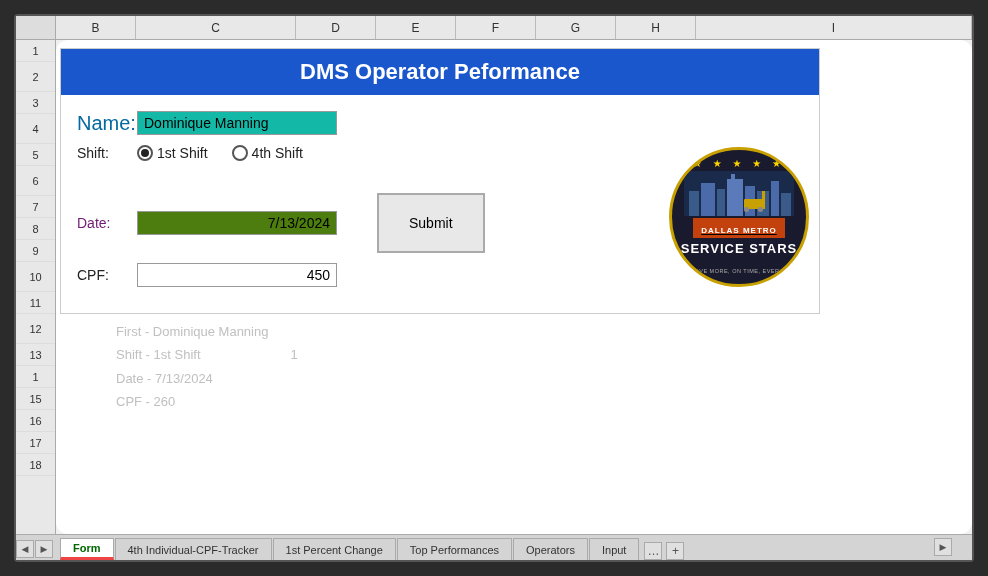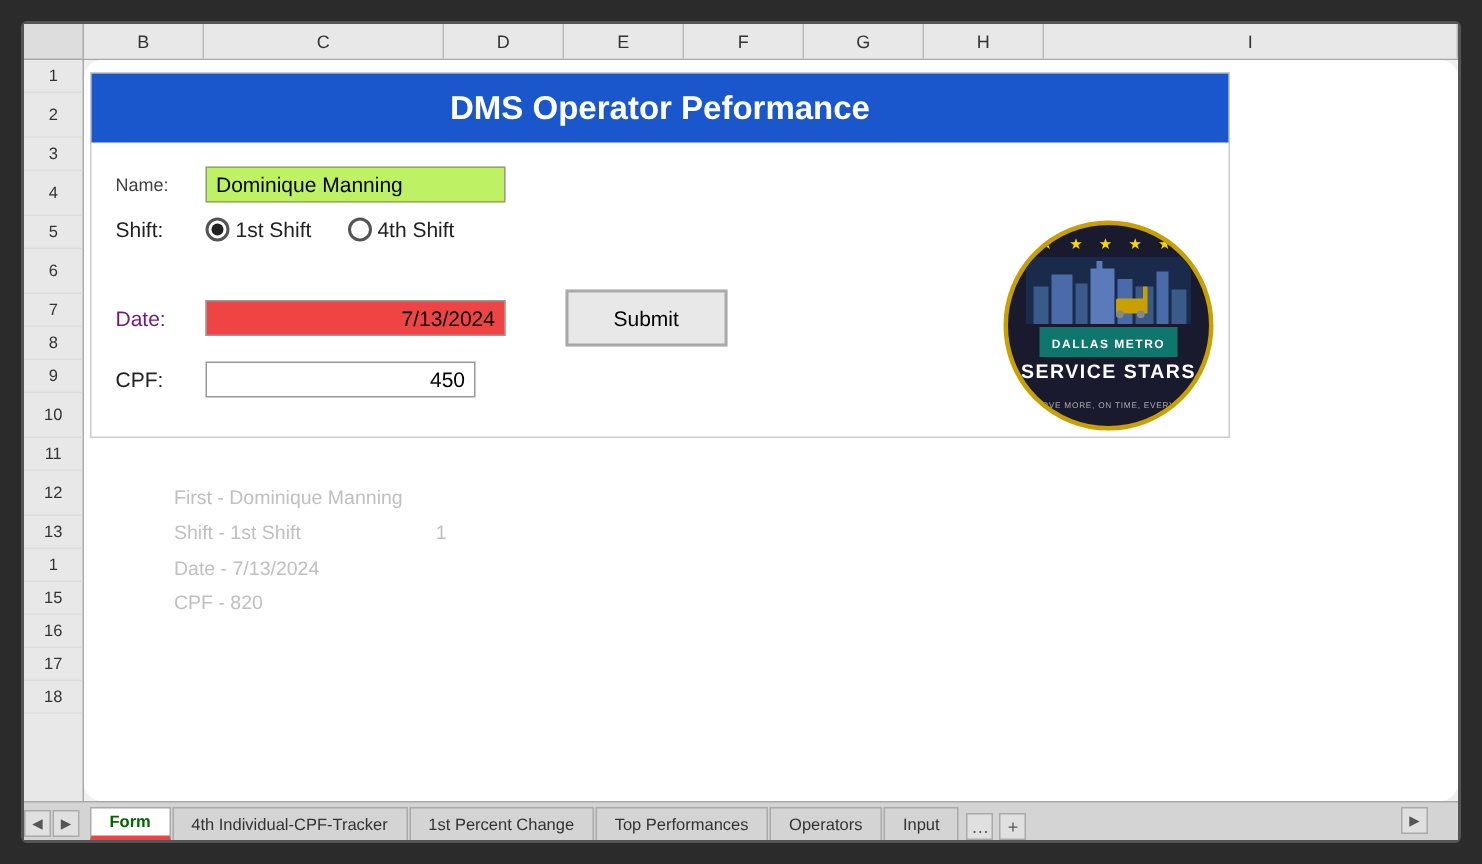--- a/index.html
+++ b/index.html
@@ -117,31 +117,31 @@
       position: relative;
     }
 
     .form-row {
       display: flex;
       align-items: center;
       margin-bottom: 10px;
     }
 
     .form-label {
-      font-size: 12px;
-      color: #404040;
+      font-size: 20px;
+      color: #0369a1;
       width: 60px;
       flex-shrink: 0;
     }
 
     .form-input {
       border: 1px solid #999;
       padding: 3px 6px;
       font-size: 14px;
-      background: #bef264;
+      background: #14b8a6;
       outline: none;
     }
 
     .name-input {
       width: 200px;
     }
 
     .shift-row {
       display: flex;
       align-items: center;
@@ -201,47 +201,47 @@
       width: 60px;
       flex-shrink: 0;
     }
 
     .date-input {
       width: 200px;
       text-align: right;
       border: 1px solid #999;
       padding: 3px 6px;
       font-size: 14px;
-      background: #ef4444;
+      background: #4d7c0f;
     }
 
     .submit-btn {
       background: #e8e8e8;
       border: 2px solid #aaa;
-      padding: 9px 30px;
+      padding: 20px 30px;
       font-size: 14px;
       cursor: pointer;
       margin-left: 40px;
     }
 
     .cpf-row {
       display: flex;
       align-items: center;
       margin-bottom: 10px;
     }
 
     .cpf-label {
       font-size: 14px;
       color: #222;
       width: 60px;
       flex-shrink: 0;
     }
 
     .cpf-input {
-      width: 180px;
+      width: 200px;
       text-align: right;
       border: 1px solid #999;
       padding: 3px 6px;
       font-size: 14px;
       background: white;
     }
 
     
     .logo-area {
       position: absolute;
@@ -470,21 +470,21 @@
                   <rect x="73" y="20" width="12" height="25" fill="#3a5a8a"></rect>
                   <rect x="87" y="10" width="8" height="35" fill="#4a6aaa"></rect>
                   <rect x="97" y="22" width="10" height="23" fill="#3a5a8a"></rect>
 
                   <rect x="60" y="28" width="20" height="10" fill="#c8a000" rx="1"></rect>
                   <rect x="78" y="20" width="3" height="18" fill="#c8a000"></rect>
                   <rect x="60" y="36" width="5" height="5" rx="2" fill="#888"></rect>
                   <rect x="74" y="36" width="5" height="5" rx="2" fill="#888"></rect>
                 </svg>
 
-                <div style="background:#0f766e; padding:1px 8px; margin-top:2px;">
+                <div style="background:#c2410c; padding:1px 8px; margin-top:2px;text-decoration:underline;">
                   <span style="color:white; font-size:8px; font-weight:bold; letter-spacing:1px;">DALLAS METRO</span>
                 </div>
                 <div style="margin-top:1px;">
                   <span style="color:white; font-size:13px; font-weight:bold; letter-spacing:1px;">SERVICE STARS</span>
                 </div>
                 <div style="margin-top:2px; padding: 0 4px; text-align:center;">
                   <span style="color:#aaa; font-size:5.5px; letter-spacing:0.5px;">WE MOVE MORE, ON TIME, EVERY TIME</span>
                 </div>
               </div>
             </div>
@@ -498,21 +498,21 @@
           <span>First -  Dominique Manning</span>
         </div>
         <div class="watermark-line">
           <span>Shift -  1st Shift</span>
           <span style="margin-left:60px;">1</span>
         </div>
         <div class="watermark-line">
           <span>Date -  7/13/2024</span>
         </div>
         <div class="watermark-line">
-          <span>CPF -  820</span>
+          <span>CPF -  260</span>
         </div>
       </div>
 
     </div>
   </div>
 
   <div class="tab-bar">
     <div class="scroll-btns">
       <div class="scroll-btn">◀</div>
       <div class="scroll-btn">▶</div>

